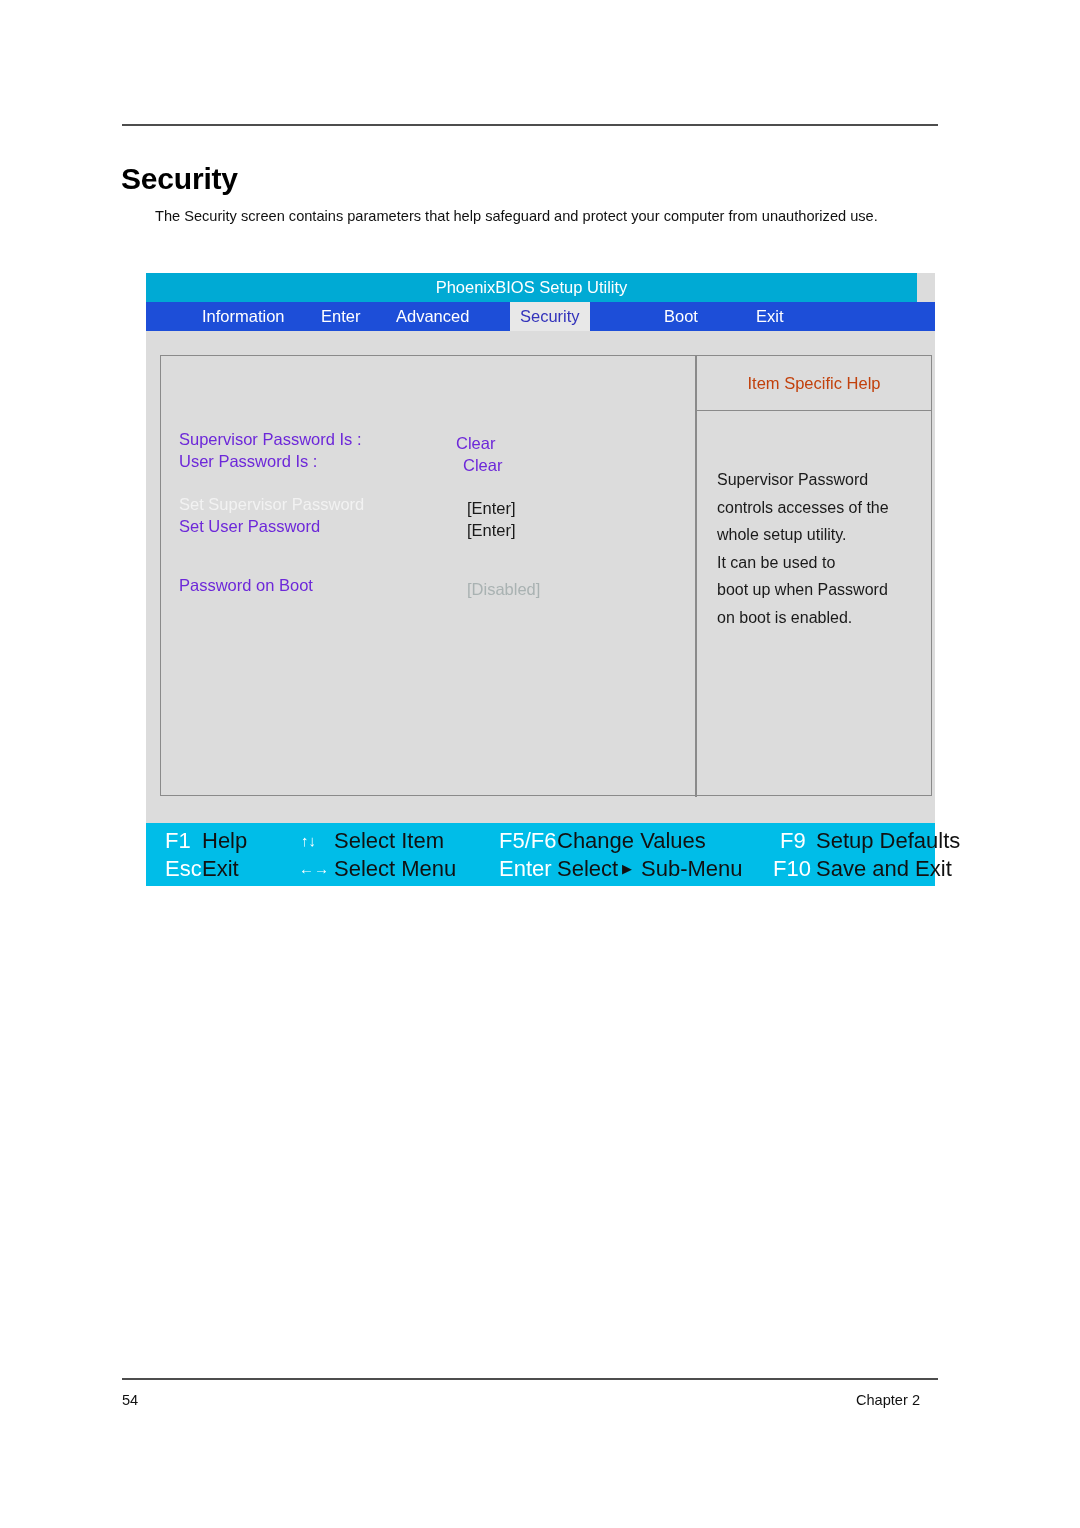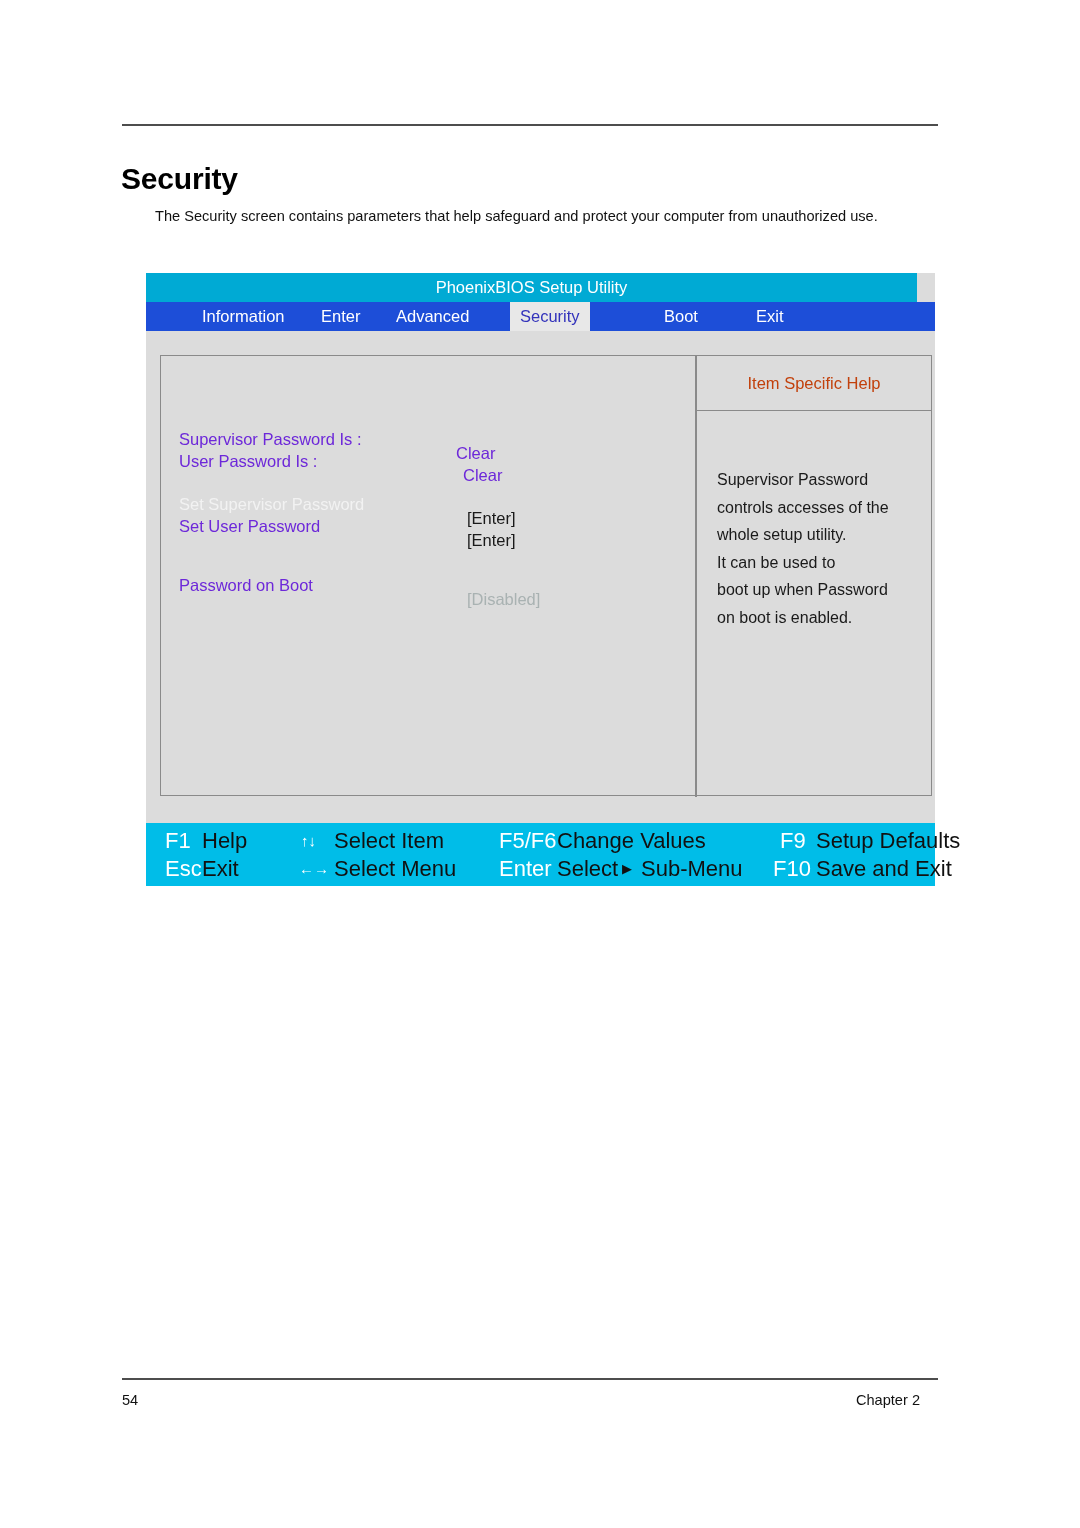--- a/index.html
+++ b/index.html
@@ -140,21 +140,21 @@
     width: 534px;
     height: 441px;
   }
   .srow {
     position: absolute;
     white-space: nowrap;
     font-size: 16.5px;
     line-height: 21px;
   }
   .srow .lbl { position: absolute; left: 0; top: 0; }
-  .srow .val { position: absolute; top: 14px; }
+  .srow .val { position: absolute; top: 4px; }
   .c-blue  { color: #6d28d9; }
   .c-white { color: #f2f2f2; }
   .c-dark  { color: #1a1a1a; }
   .c-gray  { color: #a9b2b2; }
 
   
   .bios-keybar {
     position: absolute;
     left: 0;
     top: 550px;

